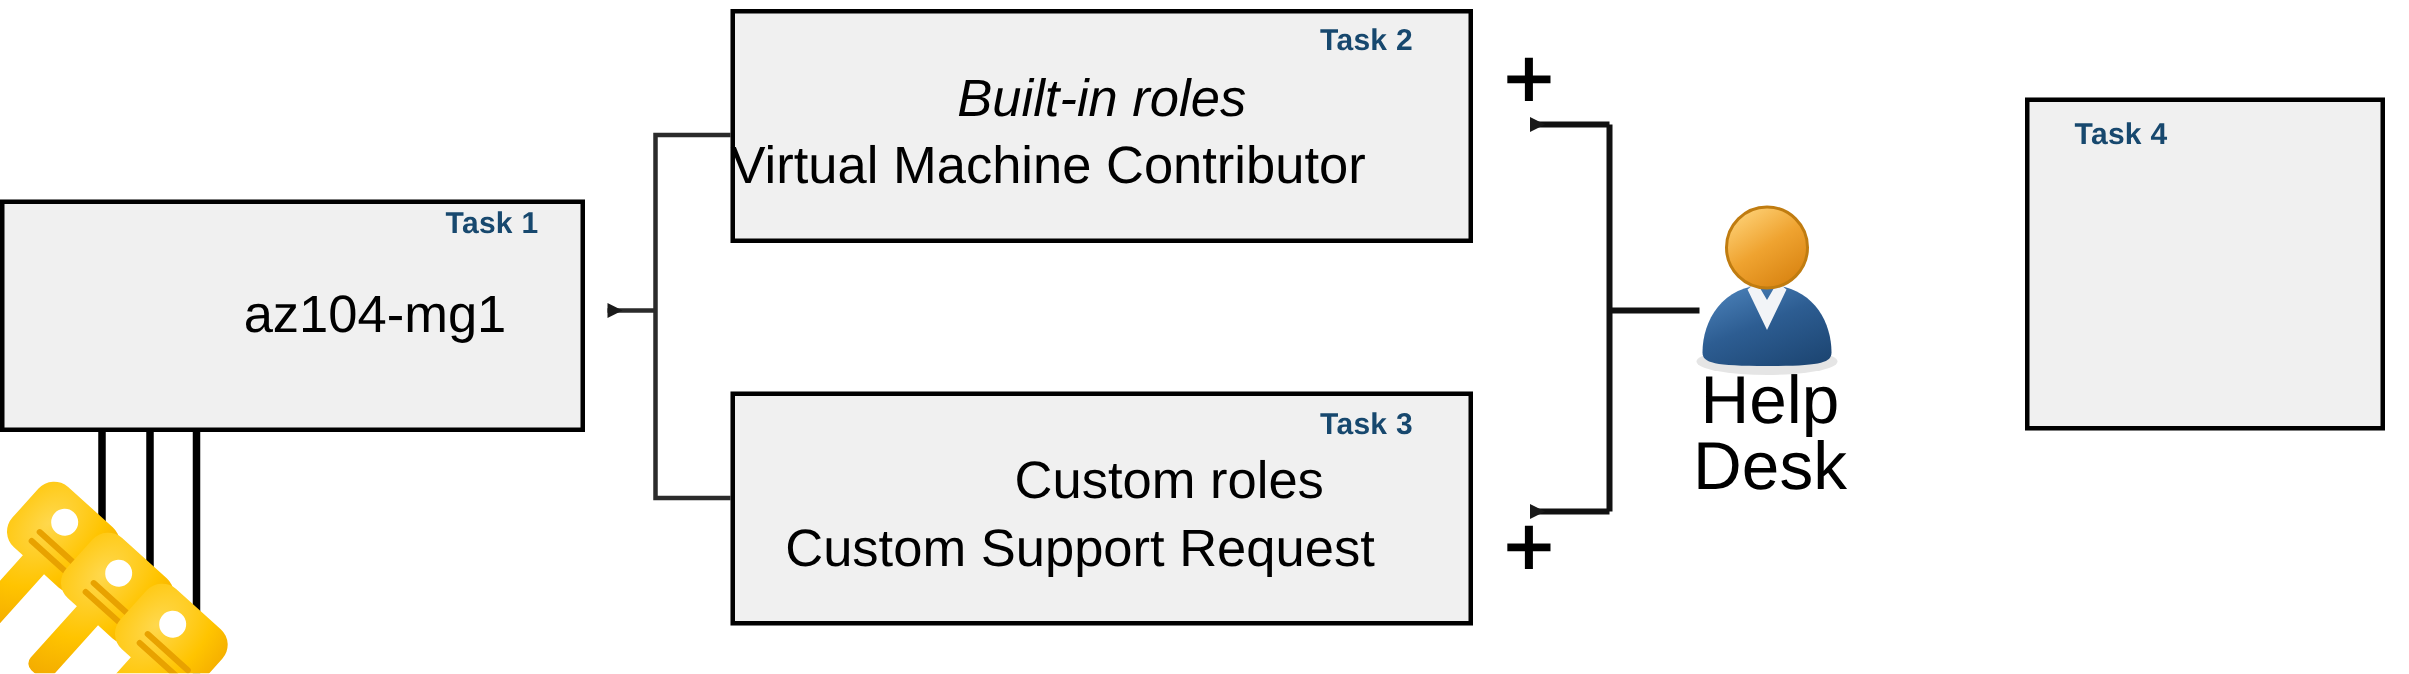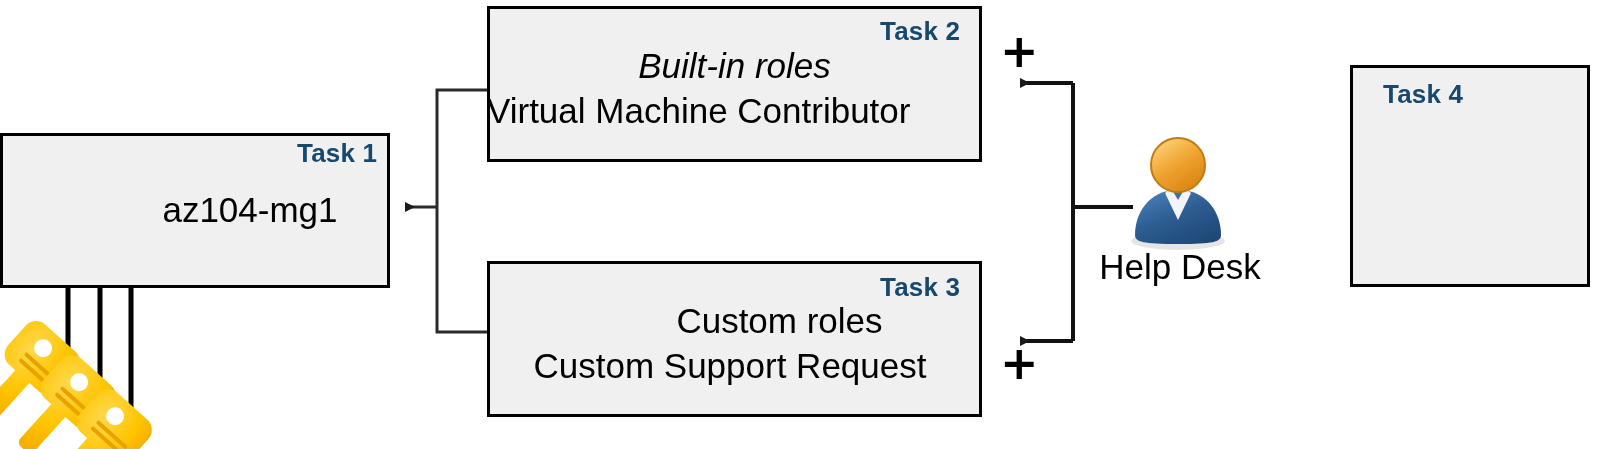--- a/index.html
+++ b/index.html
@@ -1,24 +1,24 @@
 <!DOCTYPE html>
 <html><head>
 <meta charset="utf-8">
 <style>
   html,body{margin:0;padding:0;background:#ffffff;}
   body{font-family:"Liberation Sans","DejaVu Sans",sans-serif;}
   #stage{position:relative;width:1606px;height:449px;background:#ffffff;overflow:hidden;}
   .box{position:absolute;background:#f0f0f0;border:3px solid #000000;box-sizing:border-box;}
-  .task-label{position:absolute;font-weight:bold;color:#17486e;font-size:26px;letter-spacing:.2px;white-space:nowrap;}
+  .task-label{position:absolute;font-weight:bold;color:#17486e;font-size:20px;letter-spacing:.2px;white-space:nowrap;}
   .box-text{position:absolute;left:0;right:0;text-align:center;color:#000000;font-size:35px;line-height:48px;white-space:nowrap;}
   .box-text.two-line{line-height:50px;}
   .svg-layer{position:absolute;left:0;top:0;width:1606px;height:449px;pointer-events:none;}
   .plus{position:absolute;font-size:46px;font-weight:bold;color:#000;line-height:1;font-family:"DejaVu Sans",sans-serif;}
-  .node-label{position:absolute;text-align:center;font-size:35px;line-height:44px;color:#000;}
+  .node-label{position:absolute;text-align:center;font-size:45px;line-height:44px;color:#000;}
 </style>
 </head>
 <body>
 
 <div id="stage">
 
   <svg class="svg-layer" viewBox="0 0 1606 449">
     <defs>
       <marker id="arrowL" markerWidth="12" markerHeight="12" refX="10" refY="6" orient="auto" markerUnits="userSpaceOnUse">
         <path d="M10,1 L10,11 L0,6 Z" fill="#1a1a1a"></path>
@@ -128,21 +128,21 @@
   <div class="box-text" style="left:110px;width:280px;top:186px;">az104-mg1</div>
 
   <div class="box" style="left:487px;top:6px;width:495px;height:156px;"></div>
   <div class="task-label" style="left:880px;top:16px;">Task 2</div>
   <div class="box-text two-line" style="left:487px;width:495px;top:41px;font-style:italic;">Built-in roles</div>
   <div class="box-text two-line" style="left:487px;width:410px;top:86px;">Virtual Machine Contributor</div>
 
   <div class="box" style="left:487px;top:261px;width:495px;height:156px;"></div>
   <div class="task-label" style="left:880px;top:272px;">Task 3</div>
   <div class="box-text two-line" style="left:487px;width:495px;top:296px;padding-left:45px;">Custom roles</div>
-  <div class="box-text two-line" style="left:493px;width:474px;top:341px;">Custom Support Request</div>
+  <div class="box-text two-line" style="left:483px;width:474px;top:341px;">Custom Support Request</div>
 
   <div class="box" style="left:1350px;top:65px;width:240px;height:222px;"></div>
   <div class="task-label" style="left:1383px;top:79px;">Task 4</div>
 
   <div class="plus" style="left:1000px;top:28px;">+</div>
   <div class="plus" style="left:1000px;top:340px;">+</div>
 
   <div class="node-label" style="left:1080px;width:200px;top:245px;">Help Desk</div>
 
 </div>

